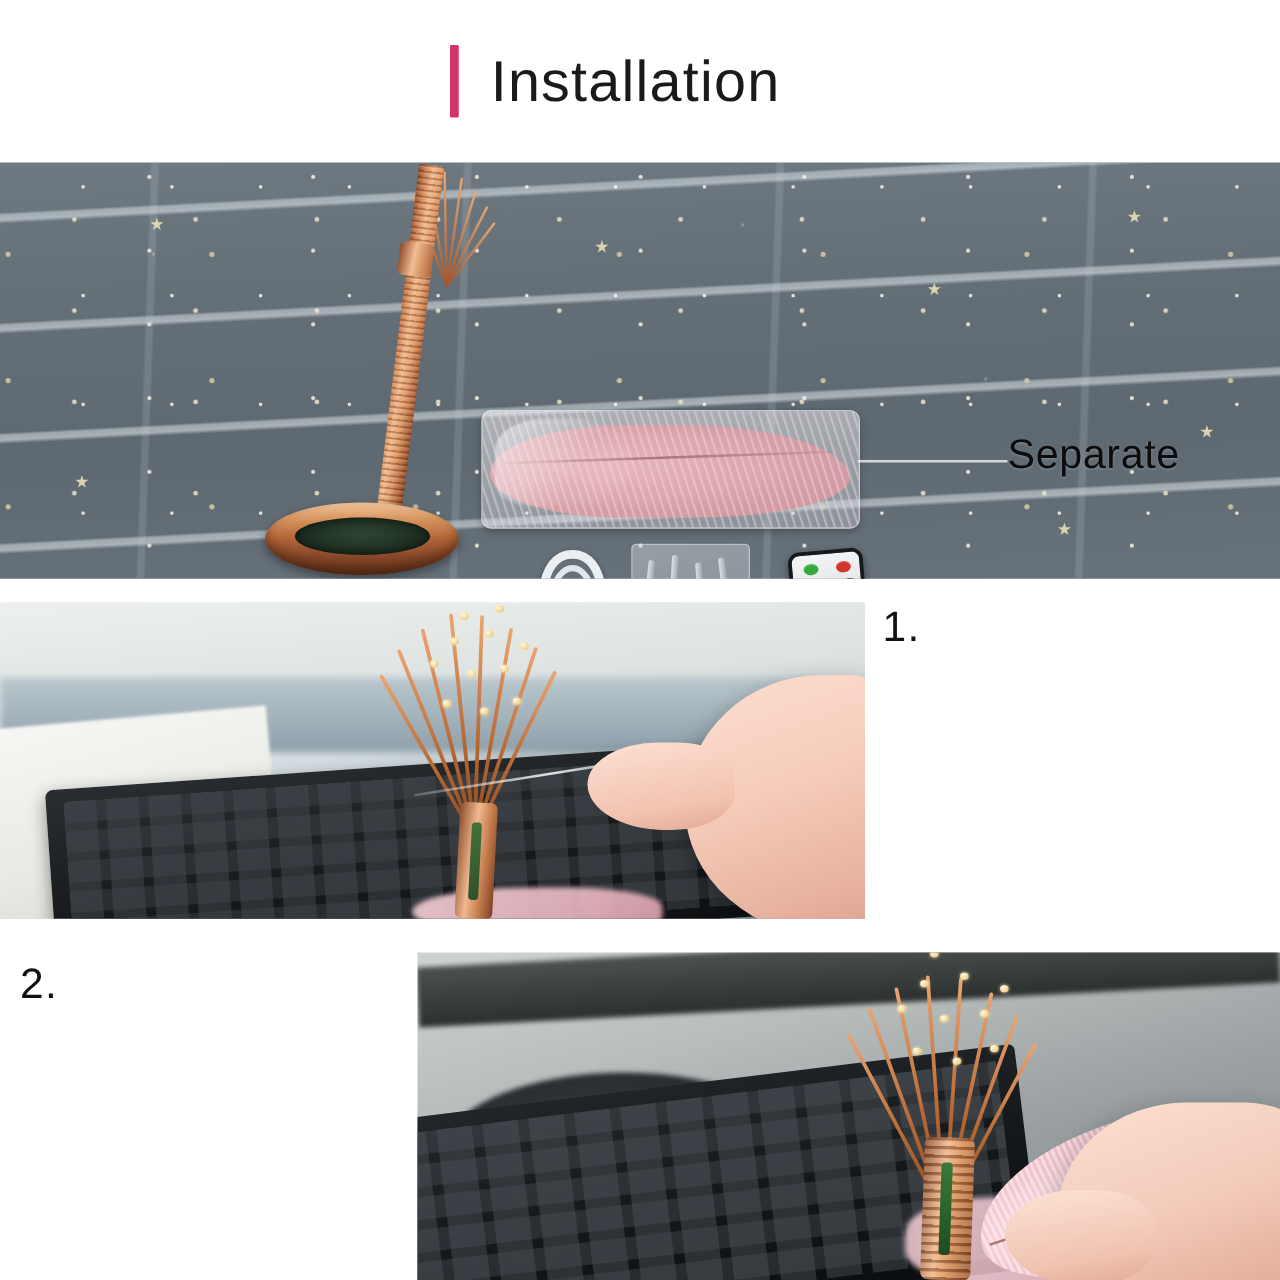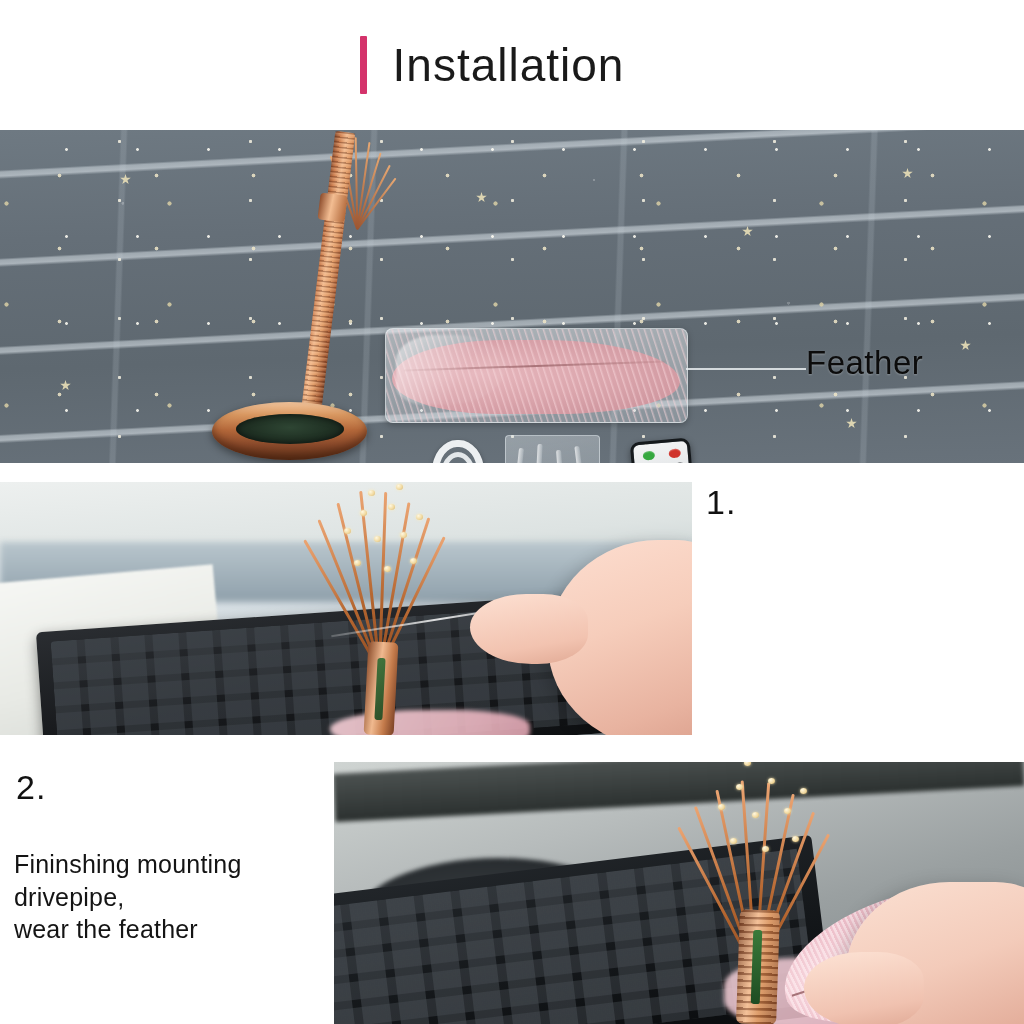--- a/index.html
+++ b/index.html
@@ -642,21 +642,21 @@
     <div class="remote">
       <div class="rbtn green" style="left:9px;top:7px"></div>
       <div class="rbtn red" style="left:35px;top:7px"></div>
 
       <div class="rbtn" style="left:39px;top:21px"></div>
 
     </div>
 
     <div class="leader" id="leader-feather"></div>
 
-    <div class="photo-label" id="label-feather">Feather</div>
+    <div class="photo-label" id="label-feather">Separate</div>
 
   </div>
 
   <div class="photo" id="photo-2">
     <div class="p2-wall"></div>
     <div class="p2-desk"></div>
     <div class="p2-paper"></div>
     <div class="p2-scissors"></div>
     <div class="p2-teal"></div>
     <div class="p2-keyboard">
@@ -730,16 +730,14 @@
     <div class="p3-ferrule-green"></div>
     <div class="p3-feather">
       <div class="p3-feather-plume"></div>
       <div class="p3-feather-spine"></div>
     </div>
     <div class="p3-hand"></div>
     <div class="p3-thumb"></div>
   </div>
 
   <div class="step-num" id="step2-num">2.</div>
-  <div class="step-body" id="step2-body">Fininshing mounting drivepipe,
-wear the feather</div>
 
 </div>
 
 </body></html>

